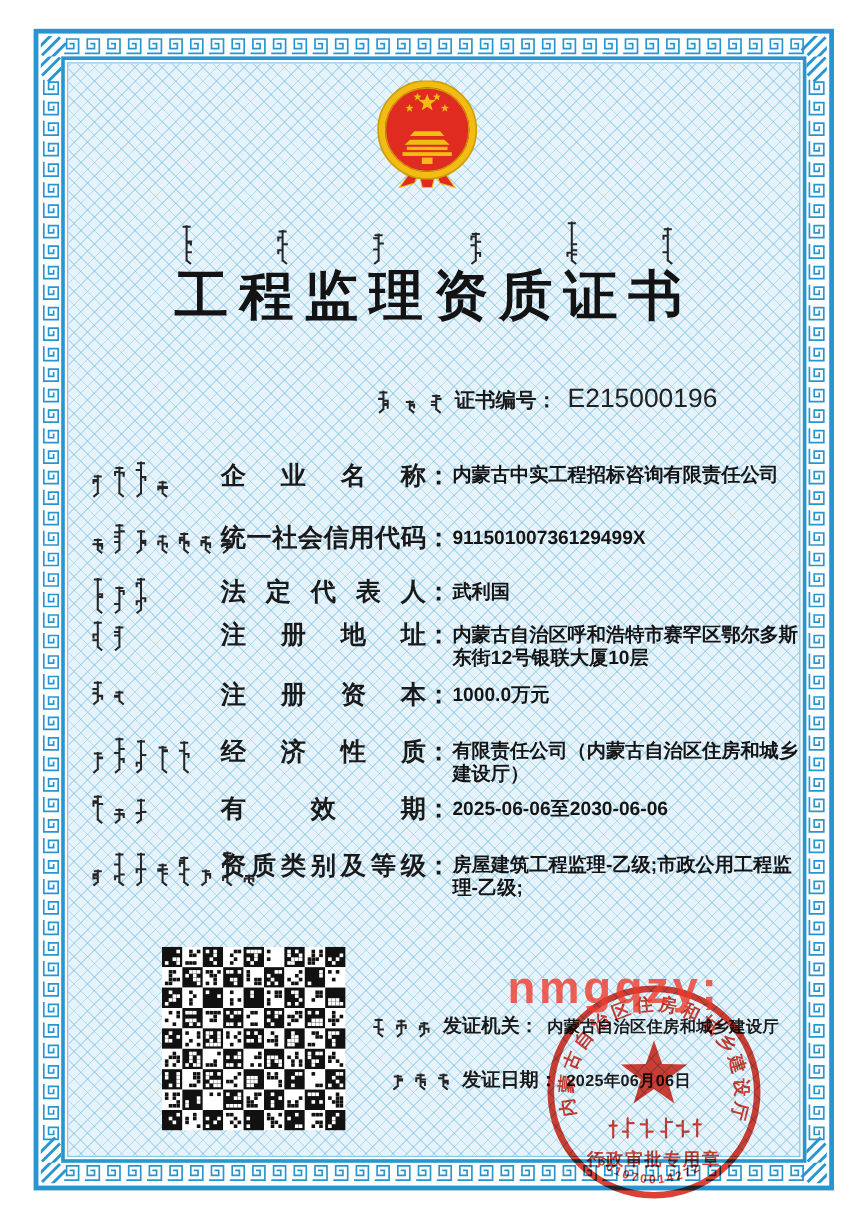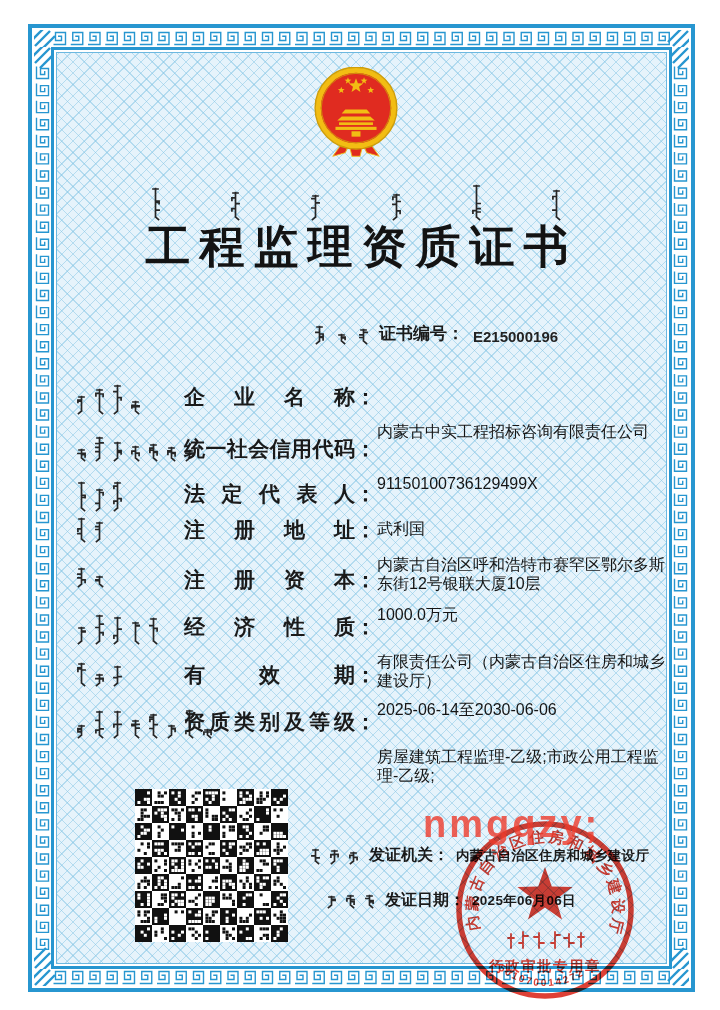--- a/index.html
+++ b/index.html
@@ -24,31 +24,31 @@
   
   .emblem{position:absolute;left:254px;top:14px;width:90px;height:100px;}
   .mn-header{position:absolute;left:92px;top:122px;width:414px;height:46px;
              display:flex;justify-content:space-between;align-items:flex-end;}
   .title{position:absolute;left:0;top:164px;width:100%;text-align:center;
          font-size:45px;font-weight:bold;letter-spacing:9px;color:#131313;white-space:nowrap;}
   .certno{position:absolute;left:256px;top:258px;height:34px;
           display:flex;align-items:flex-end;gap:9px;}
   .certno .mn-inline{display:flex;align-items:flex-end;gap:9px;}
   .certno-label{font-size:17px;font-weight:bold;}
-  .certno-value{font-size:15px;font-weight:bold;color:#222;}
+  .certno-value{font-size:22px;font-weight:normal;color:#222;}
   
   .field{position:absolute;left:0;width:100%;}
   .f-marks{position:absolute;left:18px;top:-2px;width:104px;
            display:flex;align-items:flex-end;gap:5px;}
   .f-labelwrap{position:absolute;left:127px;top:0;width:192px;display:flex;}
   .f-label{flex:1;display:flex;justify-content:space-between;
            font-size:21px;font-weight:bold;line-height:24px;}
   .f-colon{font-size:21px;font-weight:bold;line-height:24px;}
   .f-value{position:absolute;left:320px;top:3px;width:290px;
-           font-size:16px;font-weight:normal;line-height:18.5px;color:#151515;margin-top:35px;}
+           font-size:16px;font-weight:bold;line-height:18.5px;color:#151515;}
   
   .barcode{position:absolute;left:78px;top:736px;}
   .footline{position:absolute;display:flex;align-items:center;gap:7px;}
   .fl-issuer{left:252px;top:792px;justify-content:space-between;}
   .fl-date{left:268px;top:837px;}
   .footline .mn-inline{display:flex;align-items:flex-end;gap:6px;margin-right:2px;}
   .foot-label{font-size:16px;font-weight:bold;white-space:nowrap;}
   .foot-value{font-size:13.5px;font-weight:bold;white-space:nowrap;letter-spacing:.3px;}
   .watermark{position:absolute;left:366px;top:750px;z-index:60;
              font-size:38px;font-weight:bold;letter-spacing:3px;
@@ -664,21 +664,21 @@
                   </span>
                 </span>
     <span class="f-labelwrap">
       <span class="f-label">
                     <span>有</span>
                     <span>效</span>
                     <span>期</span>
                   </span>
       <span class="f-colon">：</span>
     </span>
-    <span class="f-value">2025-06-14至2030-06-06</span>
+    <span class="f-value">2025-06-06至2030-06-06</span>
   </div>
               <div class="field" style="top: 657px;">
     <span class="f-marks">
                   <span class="mn-mark">
                     <svg width="13" height="16">
                       <g stroke="#262626" stroke-width="1.7" fill="none" stroke-linecap="square">
                         <path d="M6.5 2.5 V 12 M4 3 H 9 M6.5 6.6 h -3.6 v 2.4 M6.5 8.8 h -3.6 M6.5 6.4 h -3.6 v 2.4 M6.5 5.6 h -3.6 M6.5 12 l -3 2.5"></path>
                       </g>
                     </svg>
                   </span>

